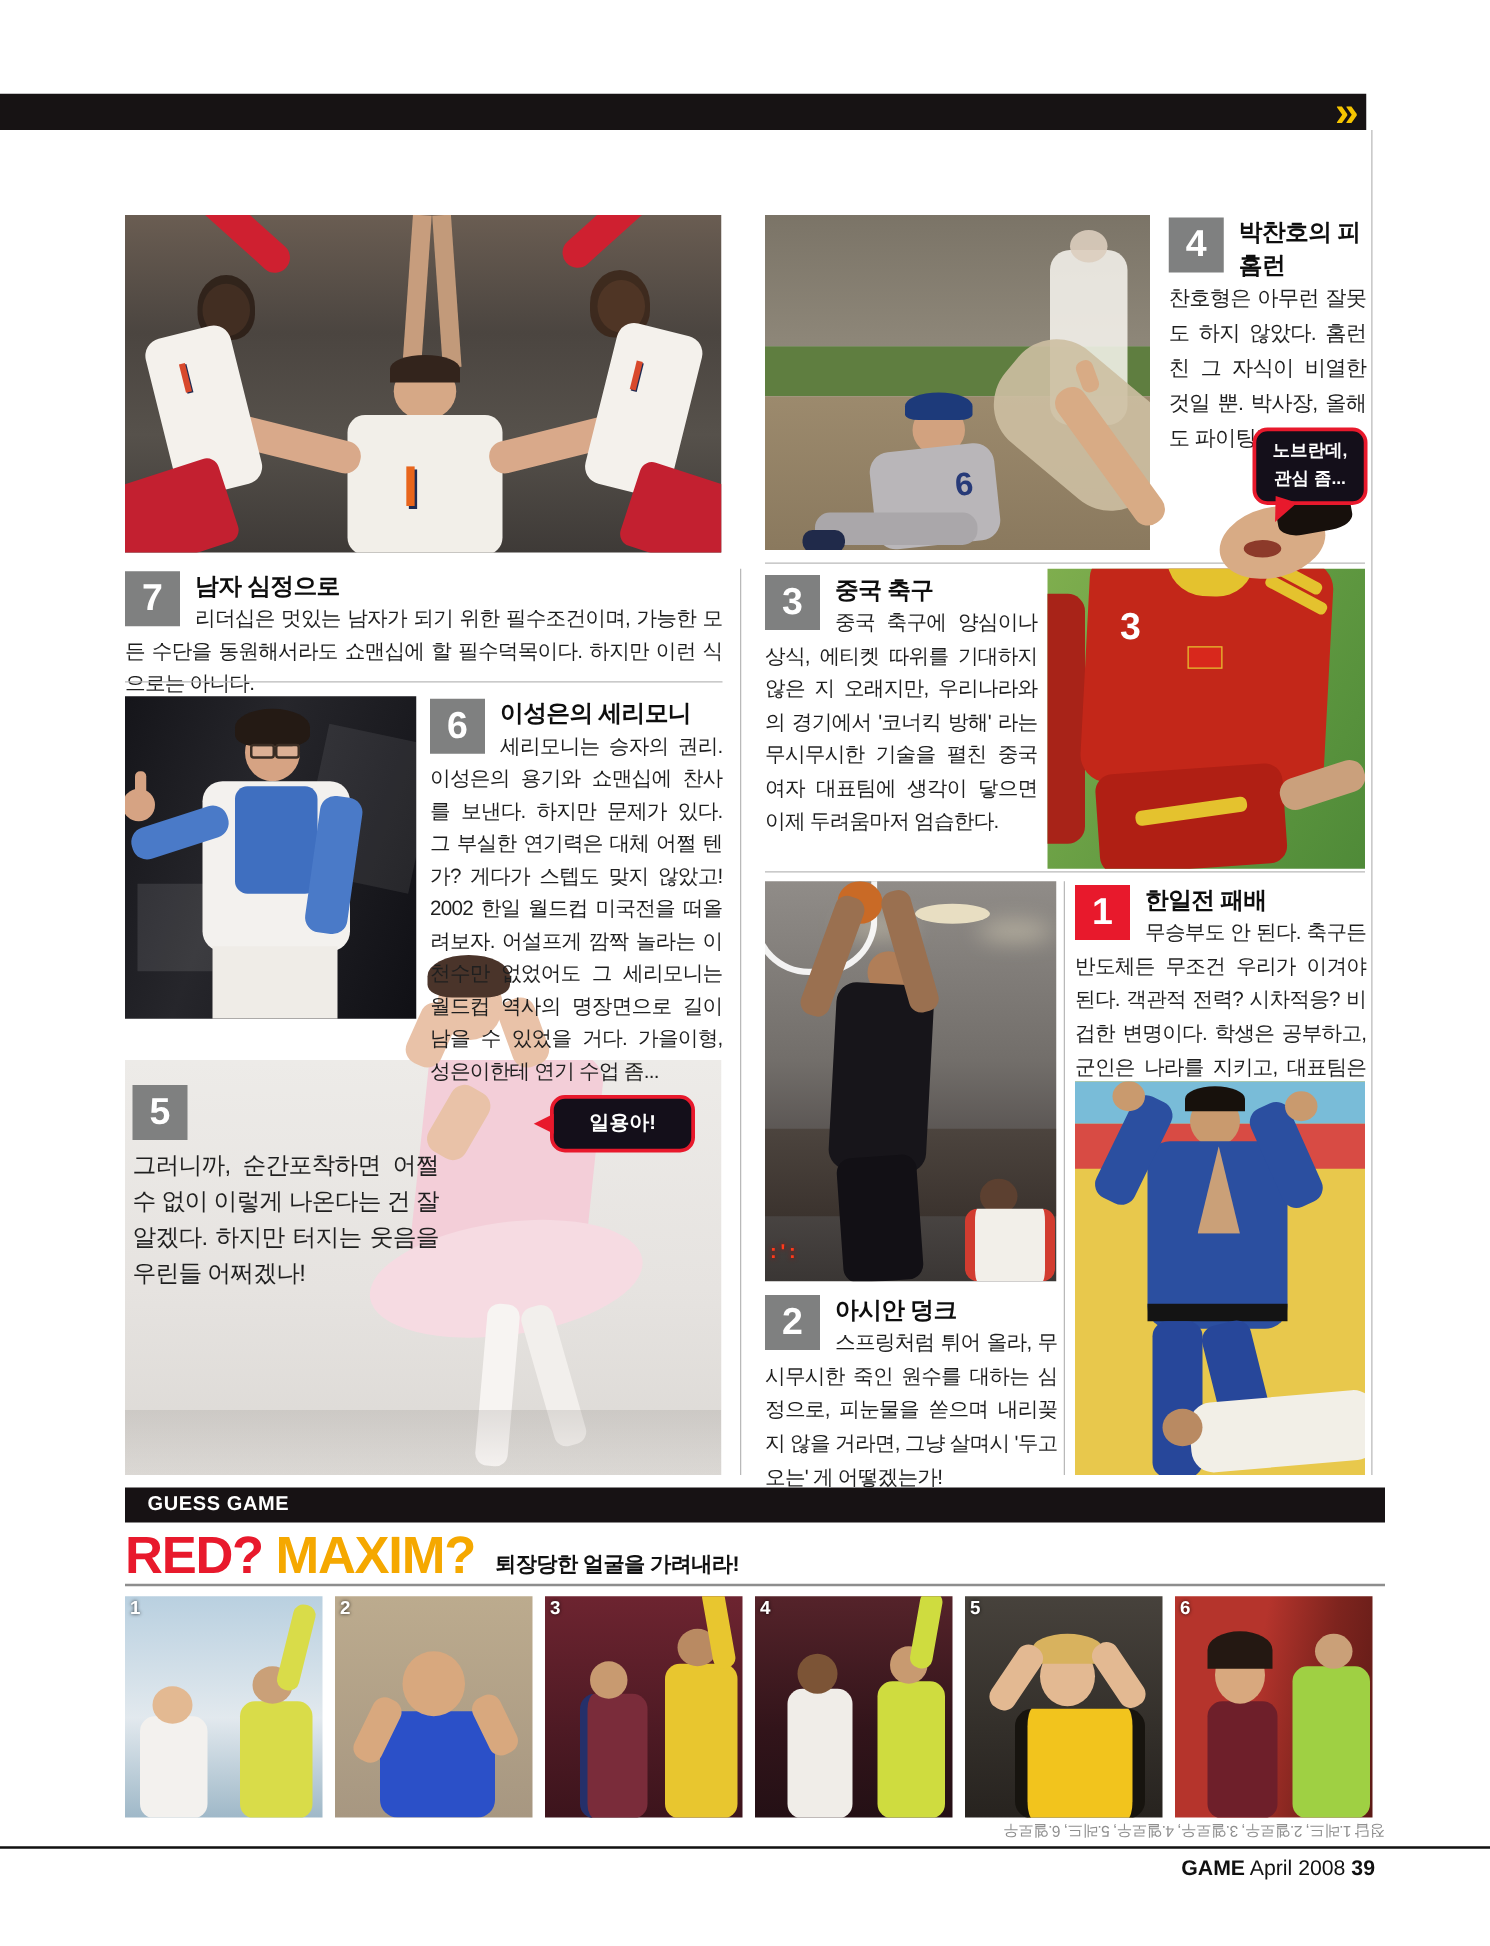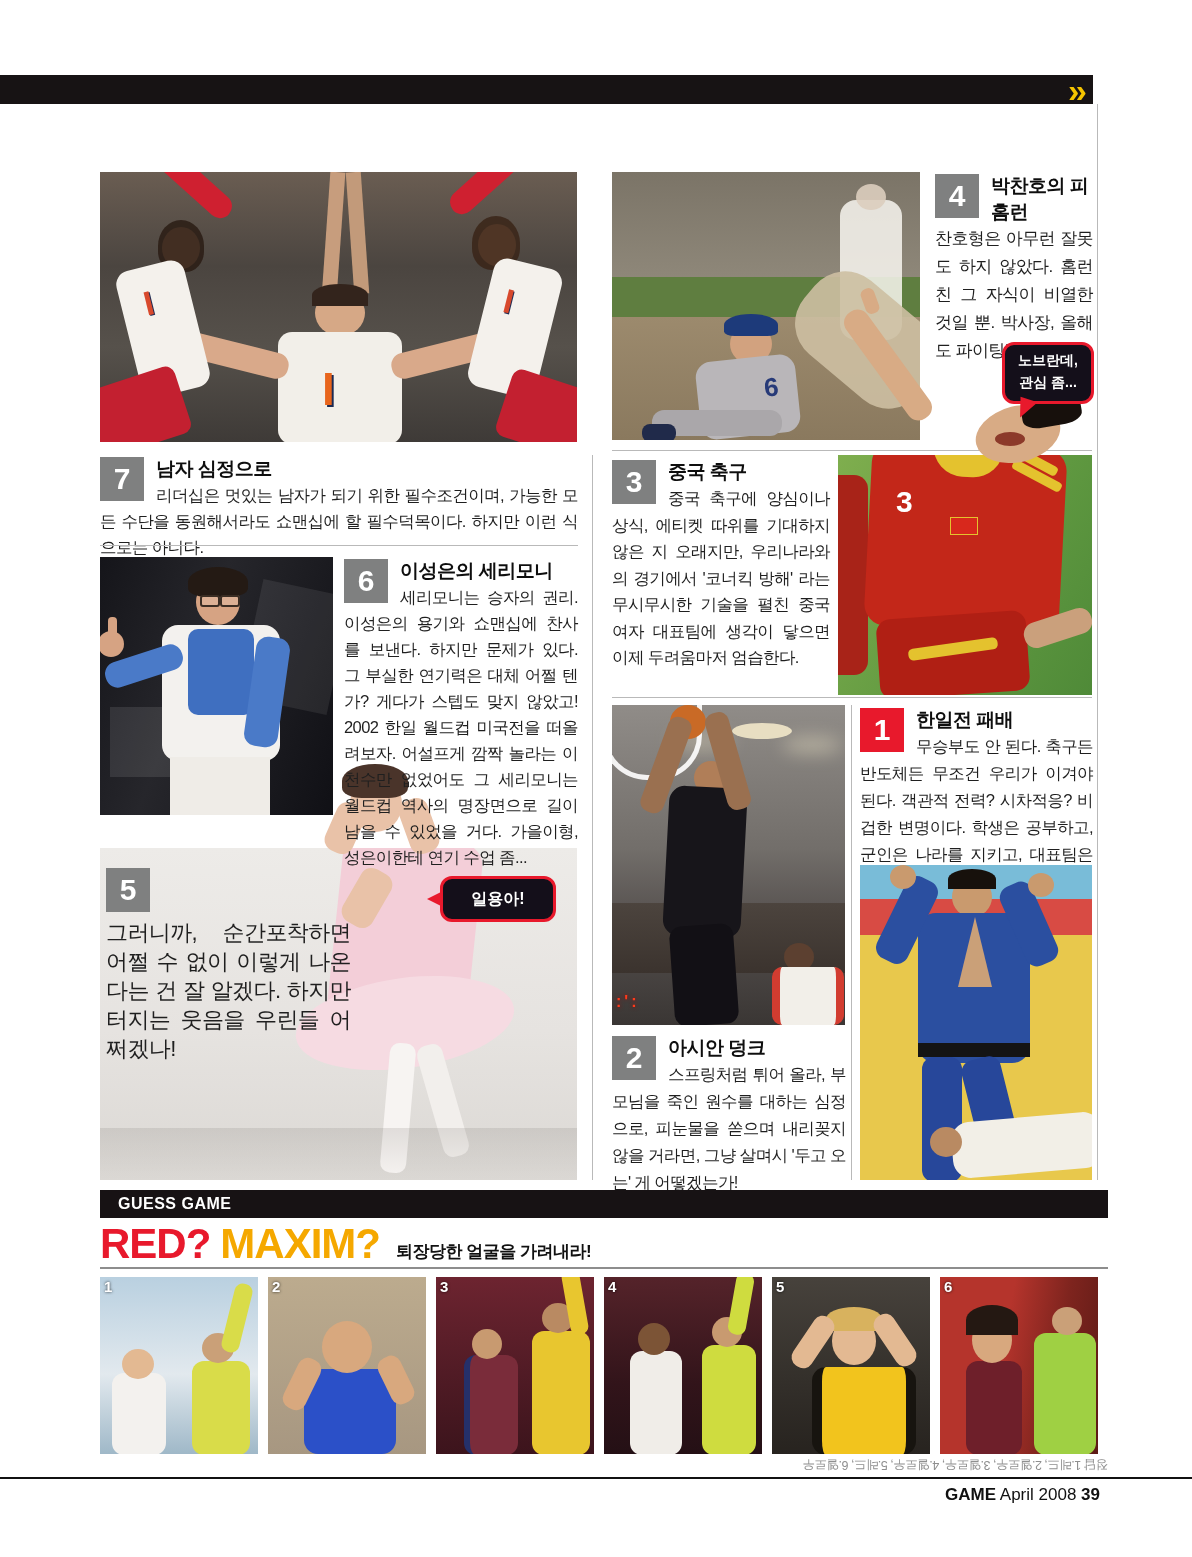--- a/index.html
+++ b/index.html
@@ -115,21 +115,21 @@
     <div class="abs" style="left:235px;top:-10px;width:140px;height:190px;border-radius:22px;background:#f3ced8;transform:rotate(6deg);"></div>
     <div class="abs" style="left:195px;top:130px;width:220px;height:90px;border-radius:50%;background:#f6dbe2;transform:rotate(-8deg);"></div>
     <div class="abs" style="left:285px;top:195px;width:26px;height:130px;background:#f7f4f2;border-radius:10px;transform:rotate(5deg);"></div>
     <div class="abs" style="left:330px;top:195px;width:26px;height:115px;background:#f2efec;border-radius:10px;transform:rotate(-16deg);"></div>
     <div class="abs" style="left:250px;top:20px;width:34px;height:60px;border-radius:12px;background:#e9c2a8;transform:rotate(30deg);"></div>
     <div class="abs" style="left:0;top:280px;width:477px;height:52px;background:linear-gradient(180deg,rgba(120,115,110,.18),rgba(120,115,110,0));"></div>
   </div>
 
   <div class="abs" style="left:106px;top:866px;width:252px;z-index:20;">
     <div class="nbox">5</div>
-    <div class="sbody" style="clear:left;font-size:22px;line-height:29px;margin-top:20px;width:245px;">그러니까, 순간포착하면 어쩔 수 없이 이렇게 나온다는 건 잘 알겠다. 하지만 터지는 웃음을 우린들 어쩌겠나!</div>
+    <div class="sbody" style="clear:left;font-size:19px;line-height:29px;margin-top:20px;width:245px;">그러니까, 순간포착하면 어쩔 수 없이 이렇게 나온다는 건 잘 알겠다. 하지만 터지는 웃음을 우린들 어쩌겠나!</div>
   </div>
 
   <div class="bubble" style="left:440px;top:876px;width:110px;height:40px;font-size:16px;line-height:40px;">
     <span>일용아!</span>
     <div class="tail" style="left:-16px;top:12px;border-top:8px solid transparent;border-bottom:8px solid transparent;border-right:16px solid #e8192c;"></div>
   </div>
 
   <div class="ph" style="left:612px;top:172px;width:308px;height:268px;">
     <div class="abs crowd" style="left:0;top:0;width:308px;height:105px;background:linear-gradient(180deg,#7b7467,#8e8779);"></div>
     <div class="abs" style="left:0;top:105px;width:308px;height:40px;background:#5f7e40;"></div>
@@ -199,21 +199,21 @@
     <div class="abs" style="left:104px;top:6px;width:24px;height:100px;border-radius:10px;background:#9a7050;transform:rotate(-16deg);"></div>
     <div class="abs" style="left:60px;top:220px;width:64px;height:100px;border-radius:12px;background:#121015;transform:rotate(-4deg);"></div>
     <div class="abs" style="left:172px;top:238px;width:30px;height:28px;border-radius:50%;background:#5c4030;"></div>
     <div class="abs" style="left:160px;top:262px;width:56px;height:58px;border-radius:10px;background:#f2efe9;border-left:8px solid #d23c30;border-right:8px solid #d23c30;"></div>
     <div class="abs" style="left:4px;top:288px;color:#ff3a1a;font-weight:bold;font-size:16px;letter-spacing:3px;text-shadow:0 0 4px #a00;">:':</div>
   </div>
 
   <div class="abs" style="left:612px;top:1034px;width:234px;">
     <div class="nbox">2</div>
     <div class="stitle">아시안 덩크</div>
-    <div class="sbody" style="font-size:16.5px;line-height:27px;">스프링처럼 튀어 올라, 부모님을 죽인 원수를 대하는 심정으로, 피눈물을 쏟으며 내리꽂지 않을 거라면, 그냥 살며시 '두고 오는' 게 어떻겠는가!</div>
+    <div class="sbody" style="font-size:16.5px;line-height:27px;">스프링처럼 튀어 올라, 무시무시한 죽인 원수를 대하는 심정으로, 피눈물을 쏟으며 내리꽂지 않을 거라면, 그냥 살며시 '두고 오는' 게 어떻겠는가!</div>
   </div>
 
   <div class="abs" style="left:860px;top:706px;width:233px;">
     <div class="nbox red">1</div>
     <div class="stitle">한일전 패배</div>
     <div class="sbody" style="font-size:16.5px;line-height:27px;">무승부도 안 된다. 축구든 반도체든 무조건 우리가 이겨야 된다. 객관적 전력? 시차적응? 비겁한 변명이다. 학생은 공부하고, 군인은 나라를 지키고, 대표팀은 일본을 이기는 거다.</div>
   </div>
 
   <div class="ph" style="left:860px;top:865px;width:232px;height:315px;background:#e8c84c;">
     <div class="abs" style="left:0;top:0;width:232px;height:34px;background:#79bcd8;"></div>

